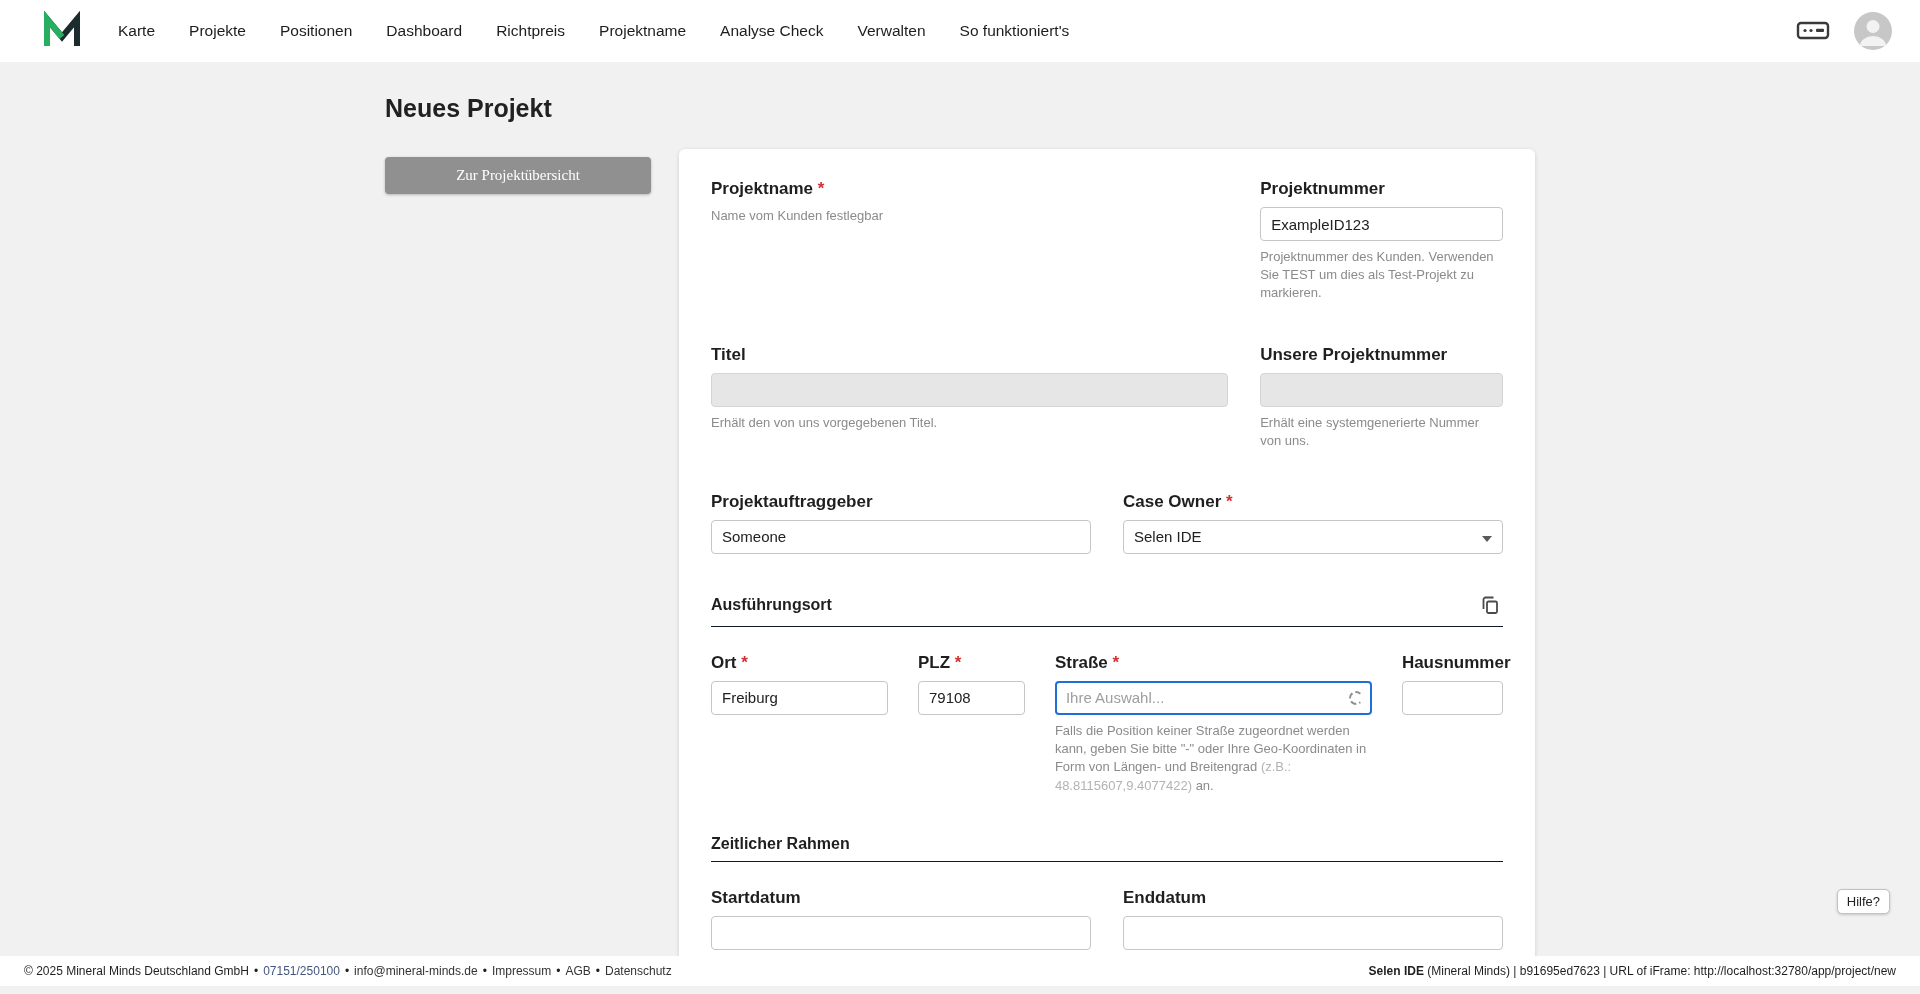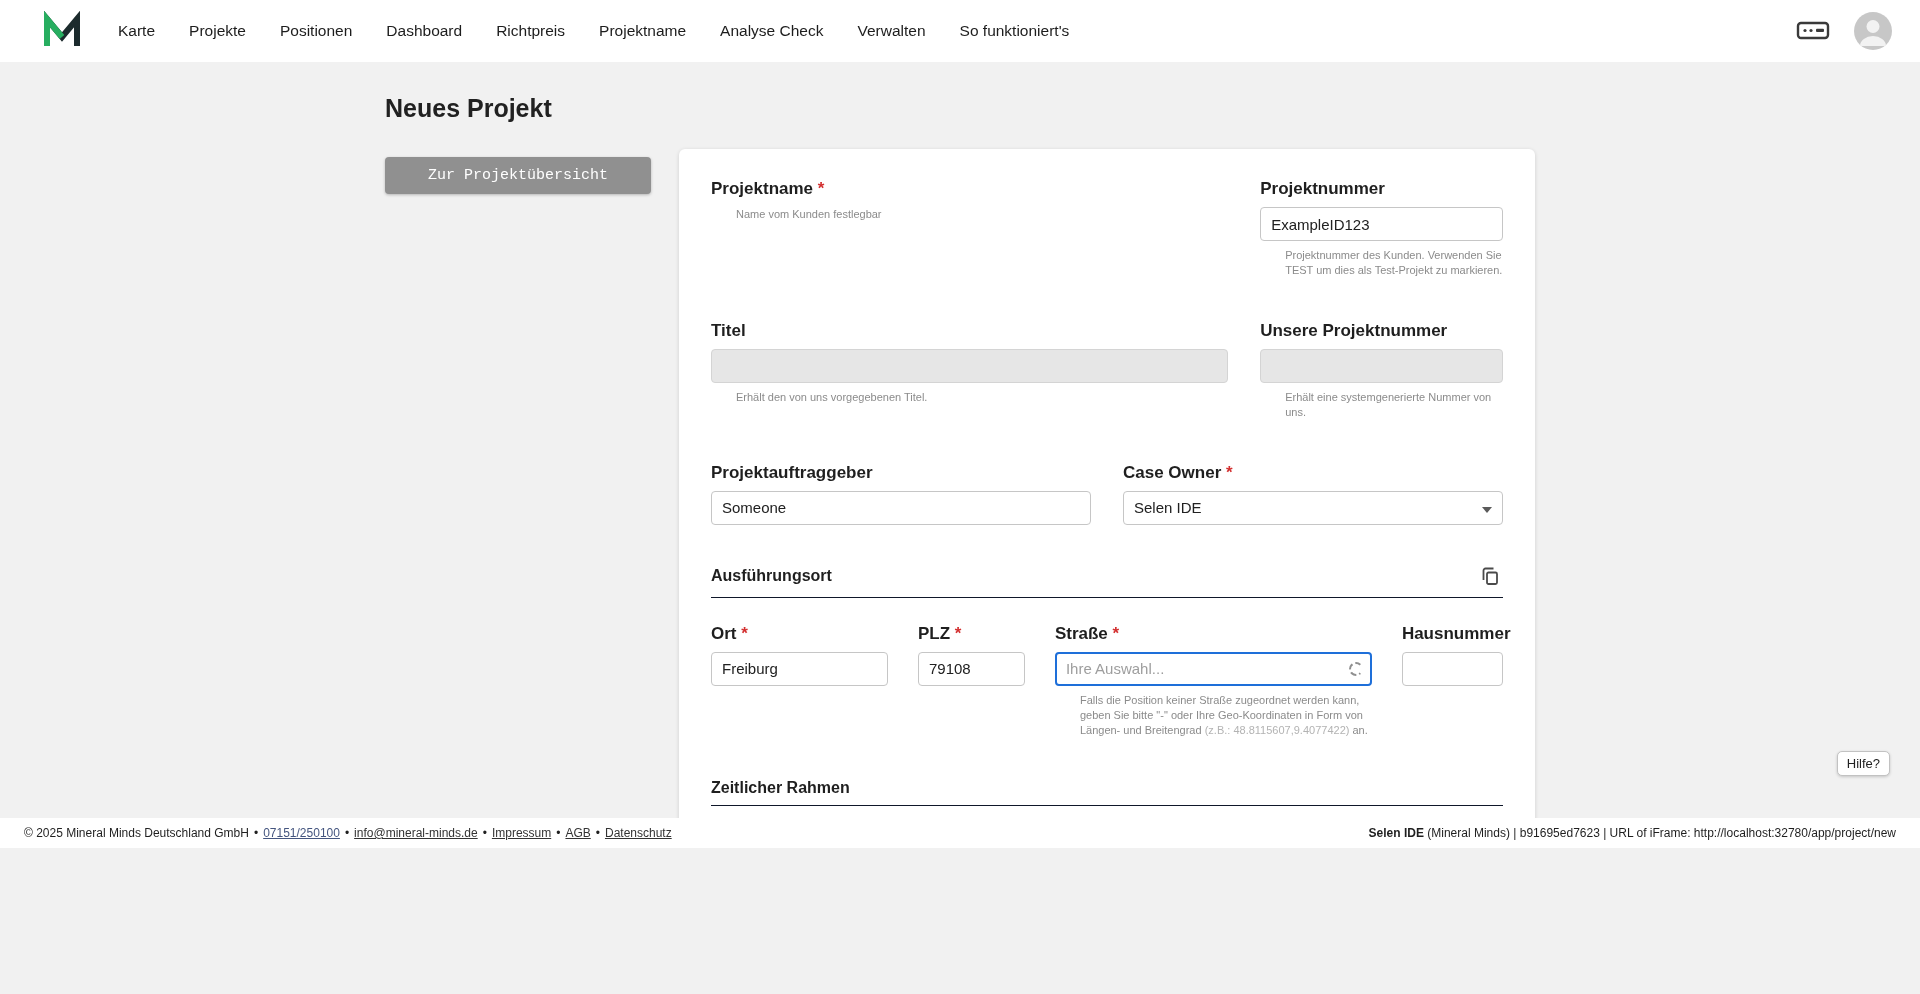--- a/index.html
+++ b/index.html
@@ -3,21 +3,21 @@
 <meta charset="utf-8">
 <style>
   * { box-sizing: border-box; margin: 0; padding: 0; }
   html, body { width: 1920px; height: 994px; }
   body {
     font-family: "Liberation Sans", sans-serif;
     background: #f1f1f1;
     color: #212121;
     overflow: hidden;
   }
-  .viewport { position: relative; width: 1920px; height: 848px; overflow: hidden; }
+  .viewport { position: relative; width: 1920px; height: 986px; overflow: hidden; }
 
   
   .header {
     height: 62px; background: #ffffff;
     display: flex; align-items: center;
     padding: 0 28px 0 40px;
   }
   .logo { width: 44px; height: 44px; margin-right: 34px; display: flex; align-items: center; justify-content: center; }
   .nav { display: flex; align-items: center; gap: 34px; }
   .nav a {
@@ -30,21 +30,21 @@
   }
 
   
   .main { position: absolute; top: 62px; bottom: 30px; left: 0; right: 0; overflow: hidden; }
   .container { width: 1150px; margin: 0 auto; padding-top: 32px; }
   h1.page-title { font-size: 25px; font-weight: 700; color: #212121; margin-bottom: 26px; }
   .layout { display: flex; gap: 28px; align-items: flex-start; }
   .left-col { width: 266px; flex: 0 0 266px; padding-top: 8px; }
   .back-btn {
     width: 100%; background: #909090; color: #ffffff; border: none; border-radius: 4px;
-    padding: 10px 12px; font-size: 15px; font-family: Liberation Mono, monospace; cursor: pointer;
+    padding: 10px 12px; font-size: 15px; font-family: Liberation Serif, serif; cursor: pointer;
     box-shadow: 0 1px 3px rgba(0,0,0,0.25);
   }
   .right-col { flex: 1; min-width: 0; }
   .card {
     background: #ffffff; border-radius: 6px; box-shadow: 0 1px 4px rgba(0,0,0,0.14);
     padding: 30px 32px 28px;
   }
 
   
   .form-row { display: flex; gap: 32px; }
@@ -56,21 +56,21 @@
   .field label, .field .lbl {
     display: block; font-size: 17px; font-weight: 700; color: #1f1f1f; margin-bottom: 8px;
   }
   .req { color: #d32f2f; font-weight: 700; }
   .field input[type="text"] {
     width: 100%; height: 34px; border: 1px solid #c6c6c6; border-radius: 4px;
     padding: 0 10px; font-size: 15px; font-family: inherit; color: #212121; background: #fff;
     outline: none;
   }
   .field input[disabled] { background: #e6e6e6; border-color: #d4d4d4; }
-  .helper { font-size: 11px; color: #8b8b8b; margin-top: 7px; line-height: 1.4; margin-left: 25px; }
+  .helper { font-size: 13px; color: #8b8b8b; margin-top: 7px; line-height: 1.4; }
   .helper .light { color: #b3b3b3; }
 
   .select-box {
     position: relative; width: 100%; height: 34px; border: 1px solid #c6c6c6; border-radius: 4px;
     padding: 0 28px 0 10px; font-size: 15px; display: flex; align-items: center; background: #fff; cursor: pointer;
   }
   .select-caret {
     position: absolute; right: 10px; top: 15px;
     width: 0; height: 0; border-left: 5px solid transparent; border-right: 5px solid transparent;
     border-top: 6px solid #5a5a5a;
@@ -110,21 +110,21 @@
     font-family: inherit;
   }
 
   
   .footer {
     position: absolute; left: 0; right: 0; bottom: 0; height: 30px; background: #ffffff;
     display: flex; align-items: center; justify-content: space-between; padding: 0 24px;
     font-size: 12px; color: #1f1f1f; gap: 44px;
   }
   .footer-left { display: flex; align-items: center; gap: 5px; white-space: nowrap; }
-  .footer-left a { color: #44557f; text-decoration: underline; cursor: pointer; }
+  .footer-left a { color: #44557f; cursor: pointer; }
   .footer-left a.plain { color: #333; }
   .footer-right { white-space: nowrap; }
   .footer-right .bold { font-weight: 700; }
   svg { display: block; }
 </style>
 </head>
 <body>
 
 <div class="viewport">
 

